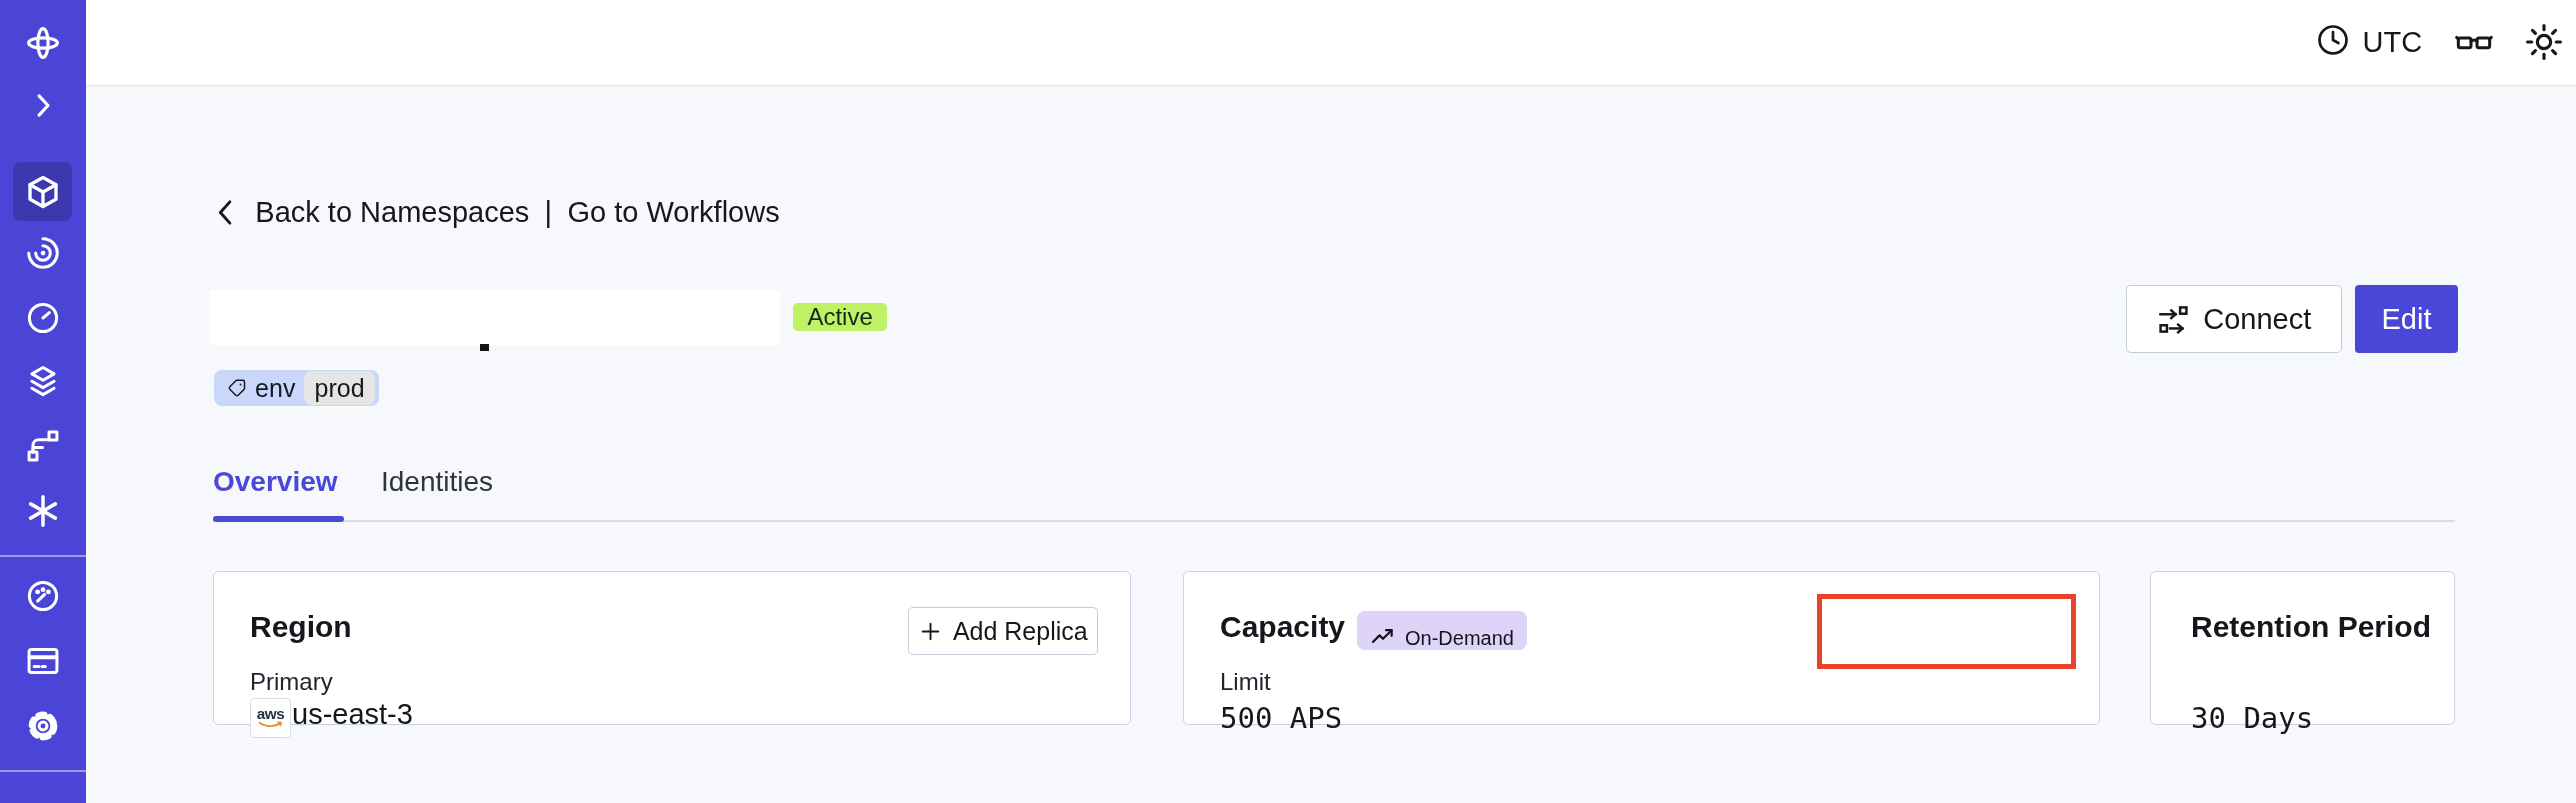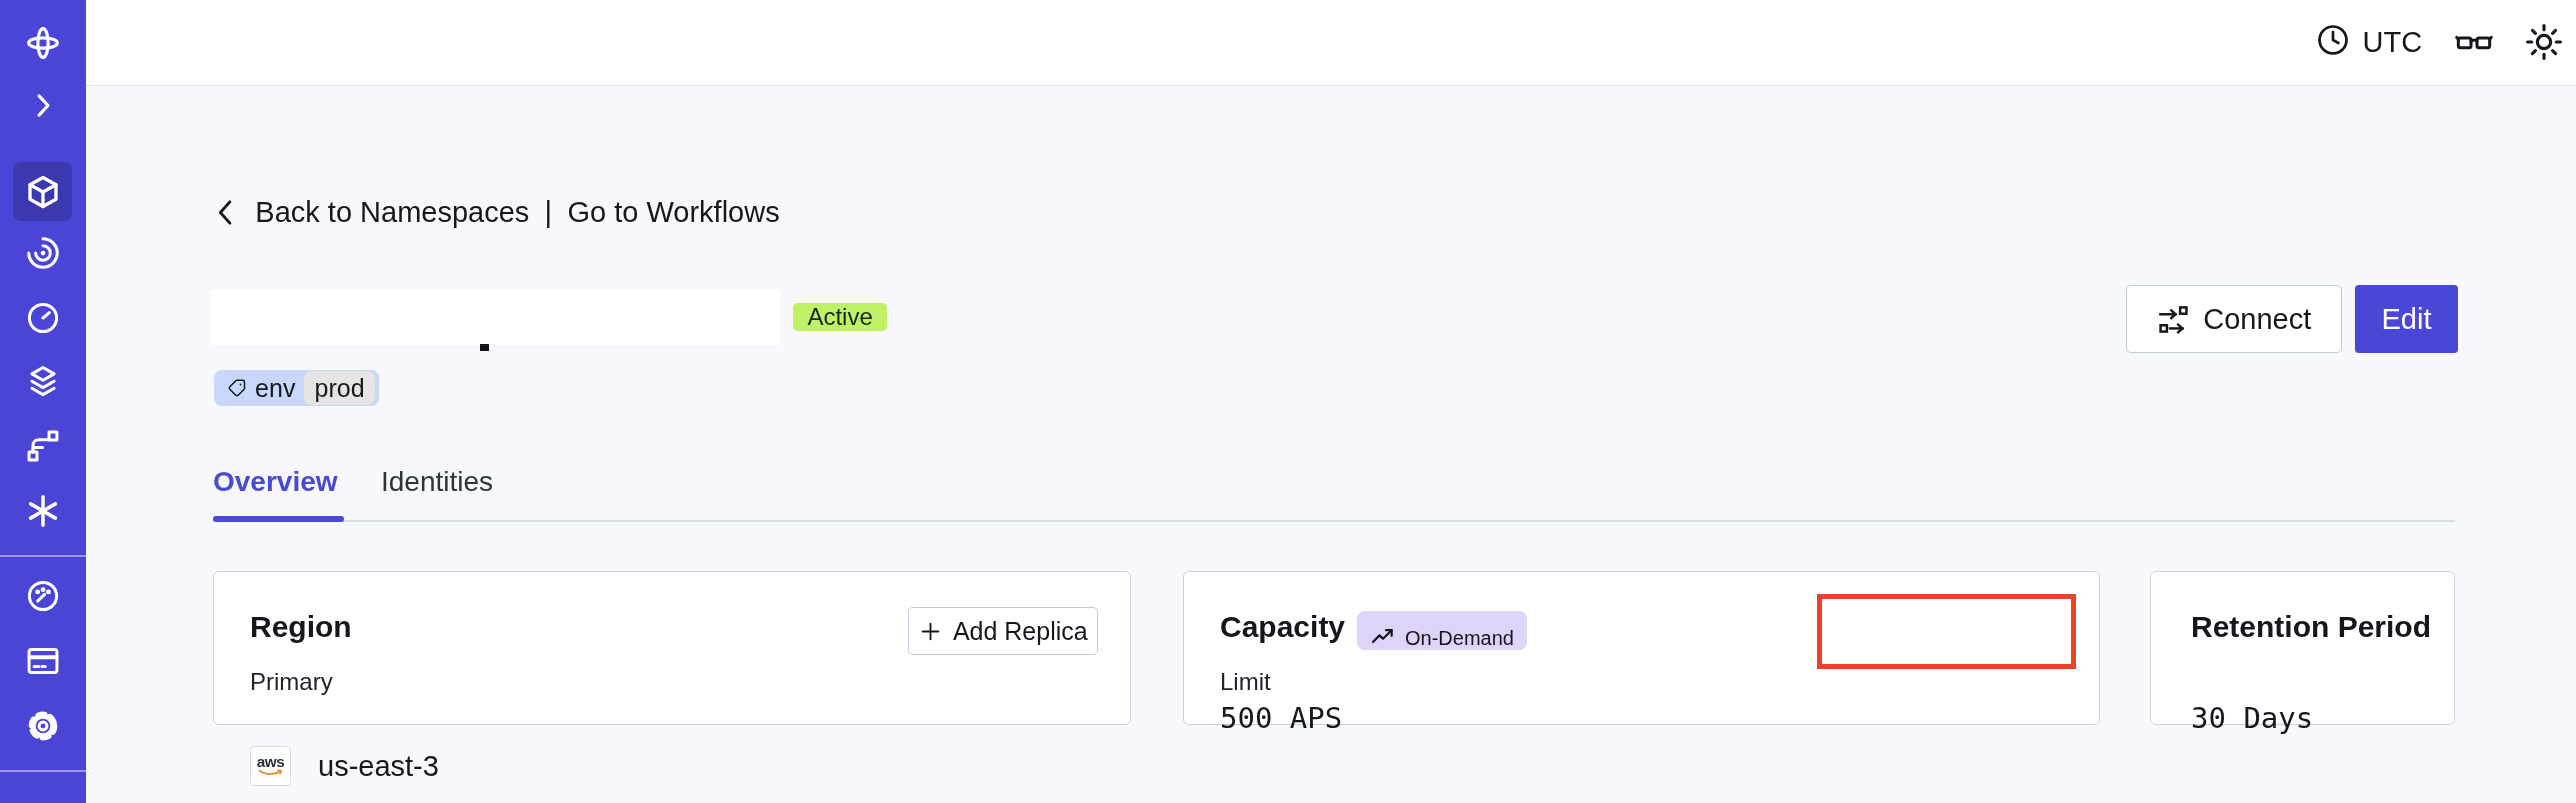--- a/index.html
+++ b/index.html
@@ -59,21 +59,21 @@
   .card-title { position:absolute; left:36px; top:38px; font-size:30px; font-weight:600; color:#15171c; }
   .card-label { position:absolute; left:36px; top:96px; font-size:24px; color:#20242c; }
   .mono-value { position:absolute; left:36px; top:129px; font-size:29px; color:#15171c;
                 font-family:"DejaVu Sans Mono", monospace; }
   .mini-btn { position:absolute; top:35px; height:48px; gap:9.6px; font-size:25px; font-weight:500; border-radius:4.8px; }
 
   .region-card { left:213px; width:918px; }
   .capacity-card { left:1183px; width:917px;padding-left:48px; }
   .retention-card { left:2150px; width:305px; }
 
-  .aws-row { position:absolute; left:36px; top:126px; display:flex; align-items:center; gap:27px;margin-top:48px; }
+  .aws-row { position:absolute; left:36px; top:126px; display:flex; align-items:flex-start; gap:1px; }
   .aws-box { width:41px; height:40px; background:#ffffff; border:1px solid #d8dce4; border-radius:3.8px;
              display:flex; flex-direction:column; align-items:center; justify-content:center; }
   .aws-text { font-size:15.3px; font-weight:700; color:#252f3e; line-height:14.4px; letter-spacing:-0.5px; }
   .region-value { font-size:29px; color:#15171c; }
 
   .ondemand-badge { position:absolute; left:173px; top:39px; height:39px; border-radius:7.7px; background:#ded4f8;
                     display:flex; align-items:flex-end; gap:8.6px; padding:0 13.4px; font-size:20px; font-weight:500; color:#16121f; }
   .ondemand-badge svg { stroke:#16121f; fill:none; stroke-width:2; stroke-linecap:round; stroke-linejoin:round; }
   .annotation-box { position:absolute; left:633px; top:22px; width:259px; height:75px; border:5.8px solid #e8442b; z-index:3; }
   .capacity-card .mini-btn { left:649px; width:226px; z-index:2; }

